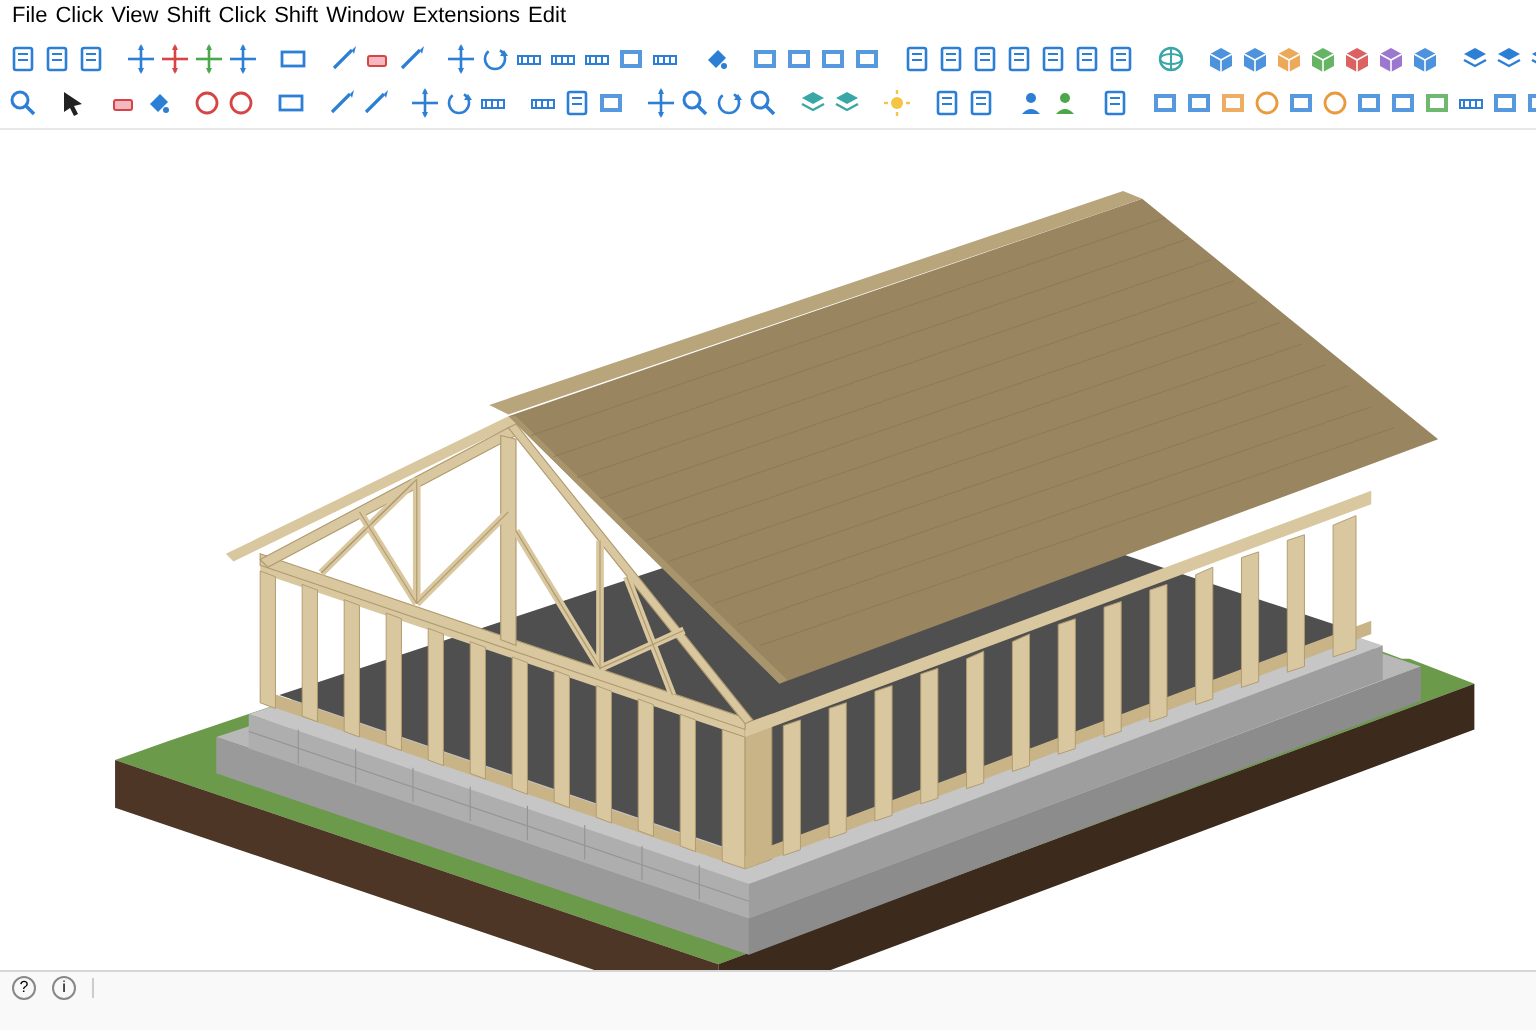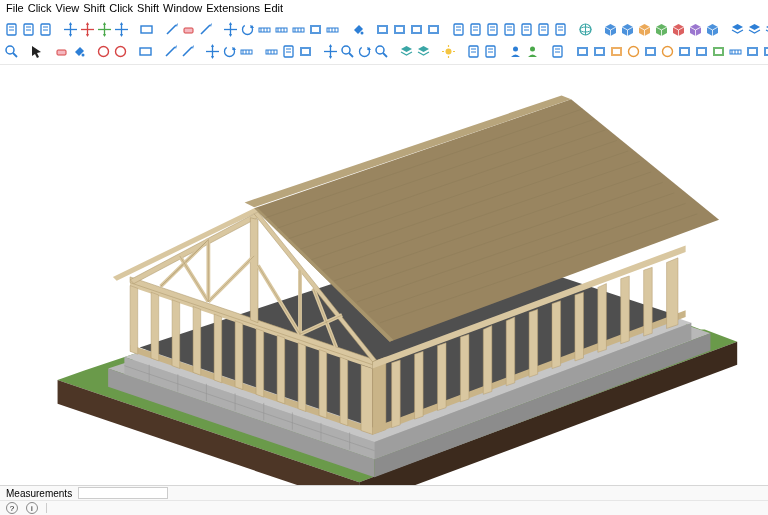--- a/index.html
+++ b/index.html
@@ -810,22 +810,18 @@
         <line x1="296" y1="282" x2="296" y2="215"></line>
         <line x1="296" y1="282" x2="252" y2="210"></line>
         <line x1="296" y1="282" x2="340" y2="262"></line>
         <line x1="334" y1="296" x2="310" y2="234"></line>
       </g>
     </g>
   </svg>
 </div>
 
 <div class="statusbar">
-  <div class="status-row1">
-    <span>Measurements</span>
-    <input class="meas-input" value="" style="">
-  </div>
   <div class="status-row2">
     <span class="round-btn">?</span>
     <span class="round-btn">i</span>
     <span style="border-left:1px solid #ccc;height:10px"></span>
   </div>
 </div>
 
 </body></html>

